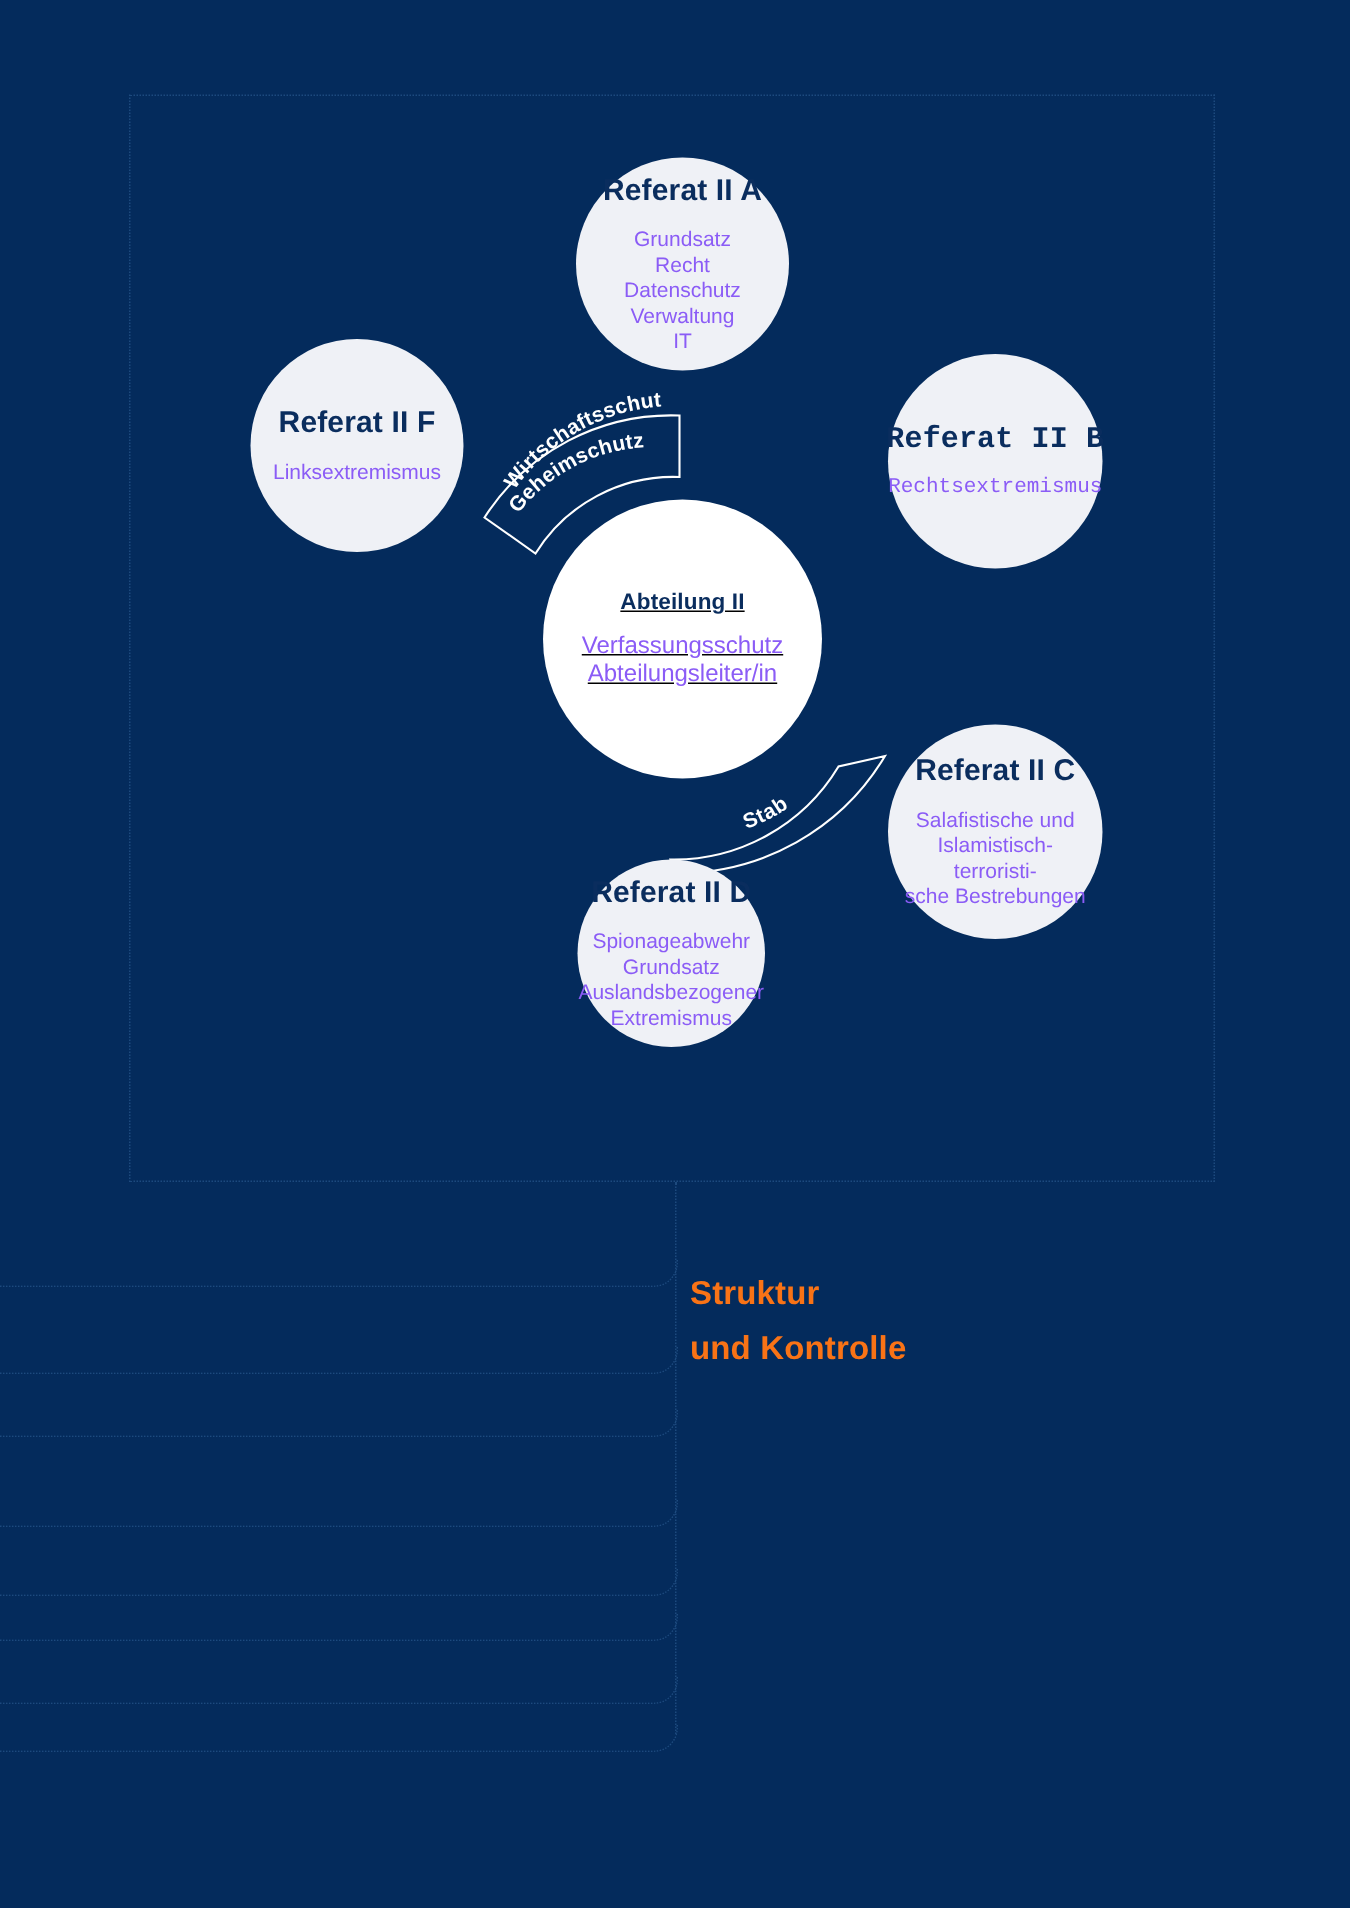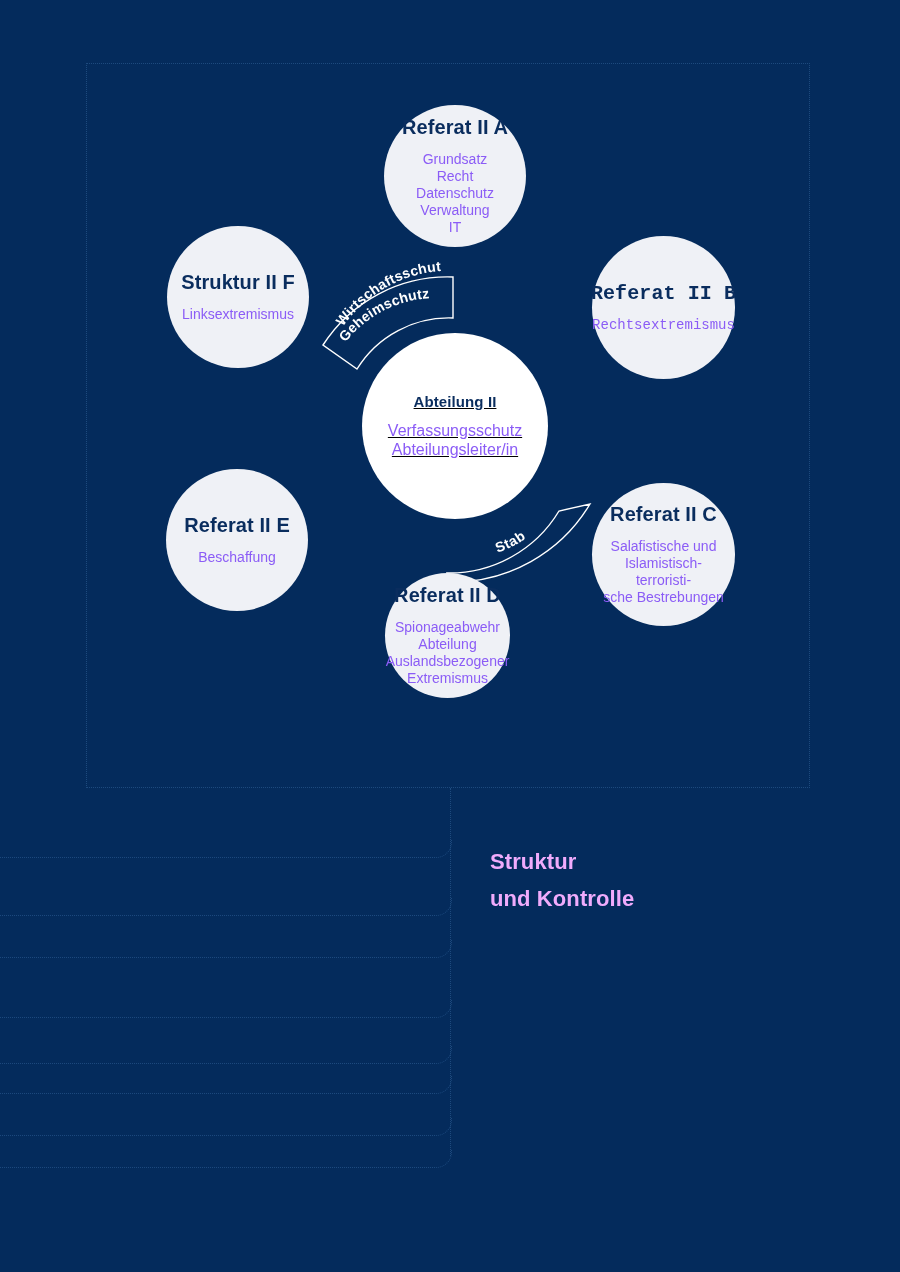--- a/index.html
+++ b/index.html
@@ -130,23 +130,23 @@
     fill: #ffffff;
     font-family: "Liberation Sans", sans-serif;
     font-size: 14px;
     font-weight: bold;
     letter-spacing: .6px;
   }
 
   
   .headline {
     position: absolute;
-    left: 490px;
+    left: 460px;
     top: 843px;
-    color: #f0abfc;
+    color: #f97316;
     font-size: 22px;
     font-weight: bold;
     line-height: 37px;
     letter-spacing: .1px;
     white-space: pre-line;
   }
 </style>
 </head>
 <body>
 
@@ -212,32 +212,28 @@
   <div class="node" id="node-c">
     <div class="title">Referat II C</div>
     <div class="body">Salafistische und
 Islamistisch-terroristi-
 sche Bestrebungen</div>
   </div>
 
   <div class="node" id="node-d">
     <div class="title">Referat II D</div>
     <div class="body">Spionageabwehr
-Abteilung
+Grundsatz
 Auslandsbezogener
 Extremismus</div>
   </div>
 
-  <div class="node" id="node-e">
-    <div class="title">Referat II E</div>
-    <div class="body">Beschaffung</div>
-  </div>
 
   <div class="node" id="node-f">
-    <div class="title">Struktur II F</div>
+    <div class="title">Referat II F</div>
     <div class="body">Linksextremismus</div>
   </div>
 
   <div class="node node-center" id="node-center">
     <div class="title">Abteilung II</div>
     <div class="body">Verfassungsschutz
 Abteilungsleiter/in</div>
   </div>
 
   <div class="headline">Struktur

